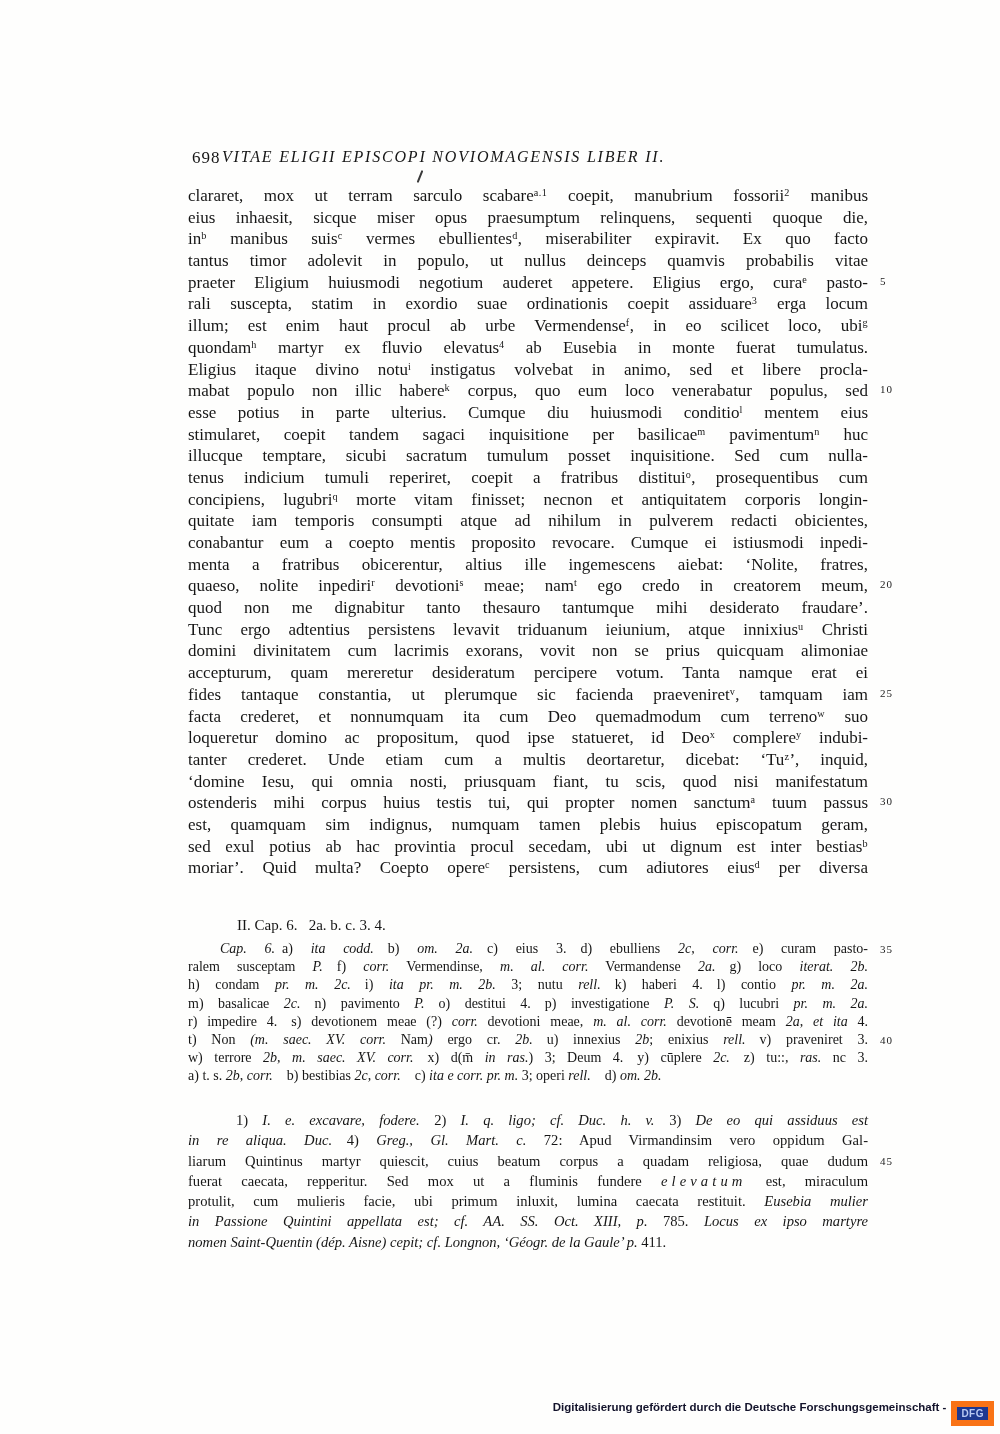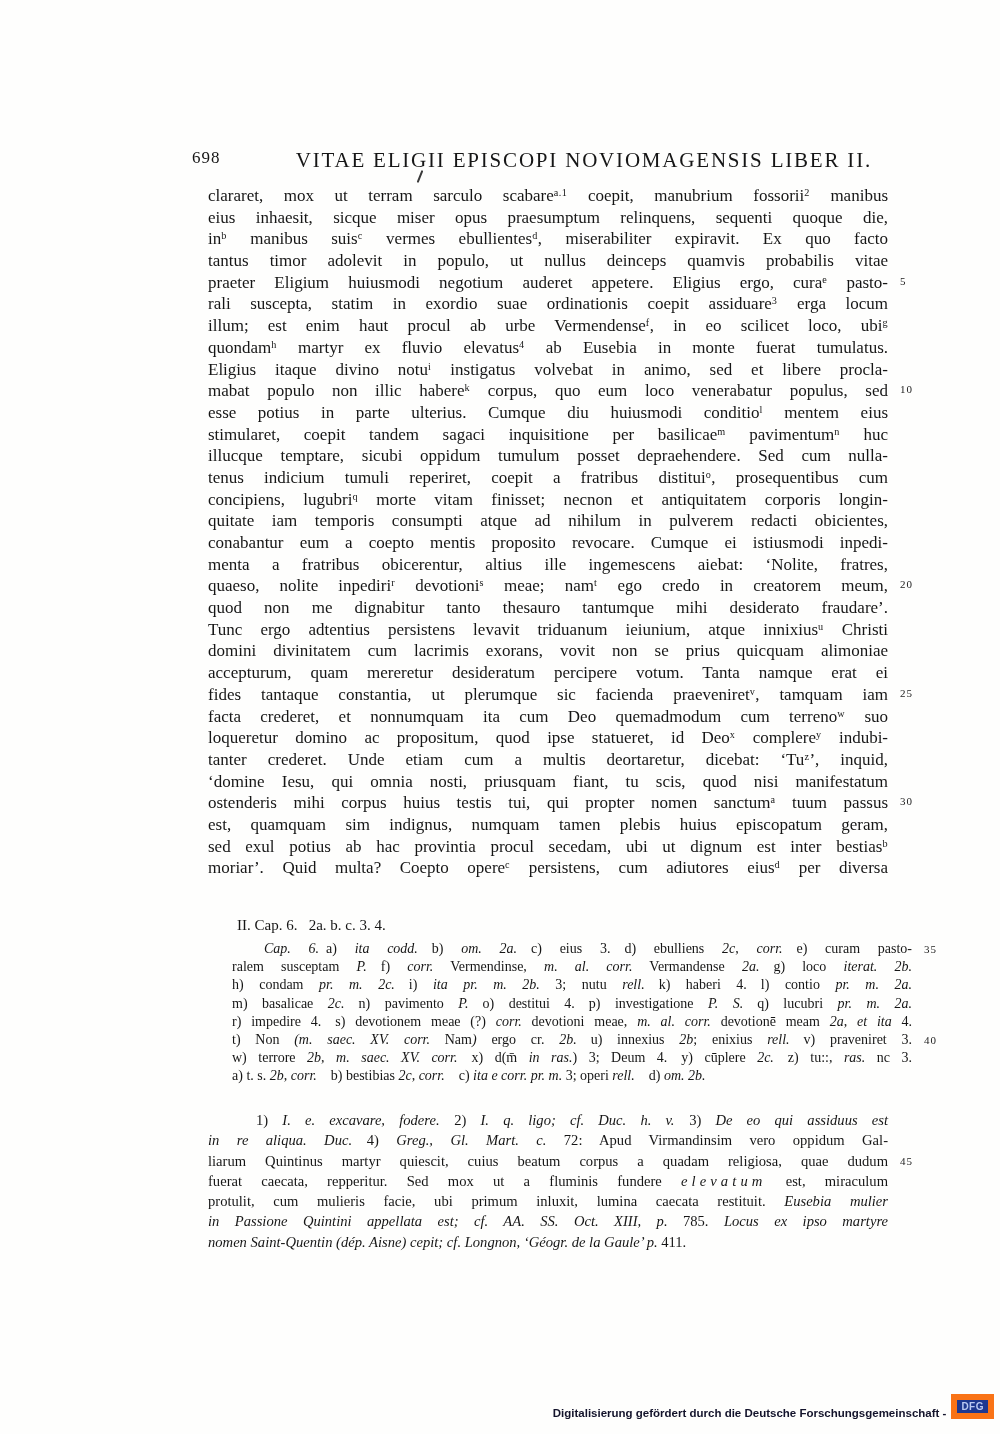--- a/index.html
+++ b/index.html
@@ -3,26 +3,26 @@
 <meta charset="utf-8">
 <style>
   html,body{margin:0;padding:0;background:#e8e8e8;}
   .page{
     position:relative;width:1000px;height:1434px;background:#fefefd;
     font-family:"Liberation Serif","DejaVu Serif",serif;color:#161616;
     overflow:hidden;margin:0 auto;
   }
   .header{position:absolute;top:148px;left:192px;width:680px;height:22px;}
   .pagenum{position:absolute;left:0;top:0;font-size:17px;letter-spacing:1px;}
-  .runtitle{display:block;text-align:right;font-size:21px;letter-spacing:1.8px;padding-left:30px;}
+  .runtitle{display:block;text-align:left;font-size:16px;letter-spacing:1.8px;padding-left:30px;font-style:italic;}
   .stray{position:absolute;left:419px;top:170px;width:2px;height:13px;background:#3a3a3a;transform:rotate(22deg);border-radius:1px;}
-  .textcol{position:absolute;left:208px;width:680px;}
+  .textcol{position:absolute;left:188px;width:680px;}
   .main{top:186px;font-size:17px;}
   .main .line{height:21.7px;}
-  .apparatus{top:941px;font-size:14px;margin-left:24px;}
+  .apparatus{top:941px;font-size:14px;}
   .apparatus .line{height:18.2px;}
   .footnotes{top:1112px;font-size:14.6px;}
   .footnotes .line{height:20.3px;}
   .line{position:relative;}
   .ltext{display:block;text-align:justify;text-align-last:justify;white-space:normal;}
   .noJust .ltext{text-align-last:left;}
   .indent .ltext{padding-left:32px;}
   .indent2 .ltext{padding-left:48px;}
   .lno{
     position:absolute;left:calc(100% + 12px);top:2px;width:26px;
@@ -32,21 +32,21 @@
   .i{font-style:italic;}
   .ls{letter-spacing:0.28em;font-style:italic;}
   .caption{
     position:absolute;left:192px;top:917px;width:680px;
     font-size:15px;padding-left:45px;box-sizing:border-box;
   }
   .footer{
     position:absolute;top:1401px;right:6px;height:18px;
     font-family:"Liberation Sans","DejaVu Sans",sans-serif;
     font-size:11.5px;font-weight:bold;color:#13132b;
-    display:flex;align-items:flex-end;gap:5px;
+    display:flex;align-items:flex-start;gap:5px;
   }
   .dfg{
     display:inline-block;background:#1d3890;color:#b9c9f2;
     font-size:10px;font-weight:bold;letter-spacing:0.5px;
     padding:2px 4px 1px 4px;border:6px solid #f97316;line-height:1;
   }
 </style>
 </head>
 <body>
 
@@ -115,21 +115,21 @@
         <span class="ltext"><span>esse potius in parte ulterius. Cumque diu huiusmodi conditio</span><span class="sup">l</span><span> mentem eius</span></span>
         <span class="lno"></span>
       </div>
 
       <div class="line">
         <span class="ltext"><span>stimularet, coepit tandem sagaci inquisitione per basilicae</span><span class="sup">m</span><span> pavimentum</span><span class="sup">n</span><span> huc</span></span>
         <span class="lno"></span>
       </div>
 
       <div class="line">
-        <span class="ltext"><span>illucque temptare, sicubi oppidum tumulum posset depraehendere. Sed cum nulla-</span></span>
+        <span class="ltext"><span>illucque temptare, sicubi sacratum tumulum posset inquisitione. Sed cum nulla-</span></span>
         <span class="lno"></span>
       </div>
 
       <div class="line">
         <span class="ltext"><span>tenus indicium tumuli reperiret, coepit a fratribus distitui</span><span class="sup">o</span><span>, prosequentibus cum</span></span>
         <span class="lno"></span>
       </div>
 
 
       <div class="line">

